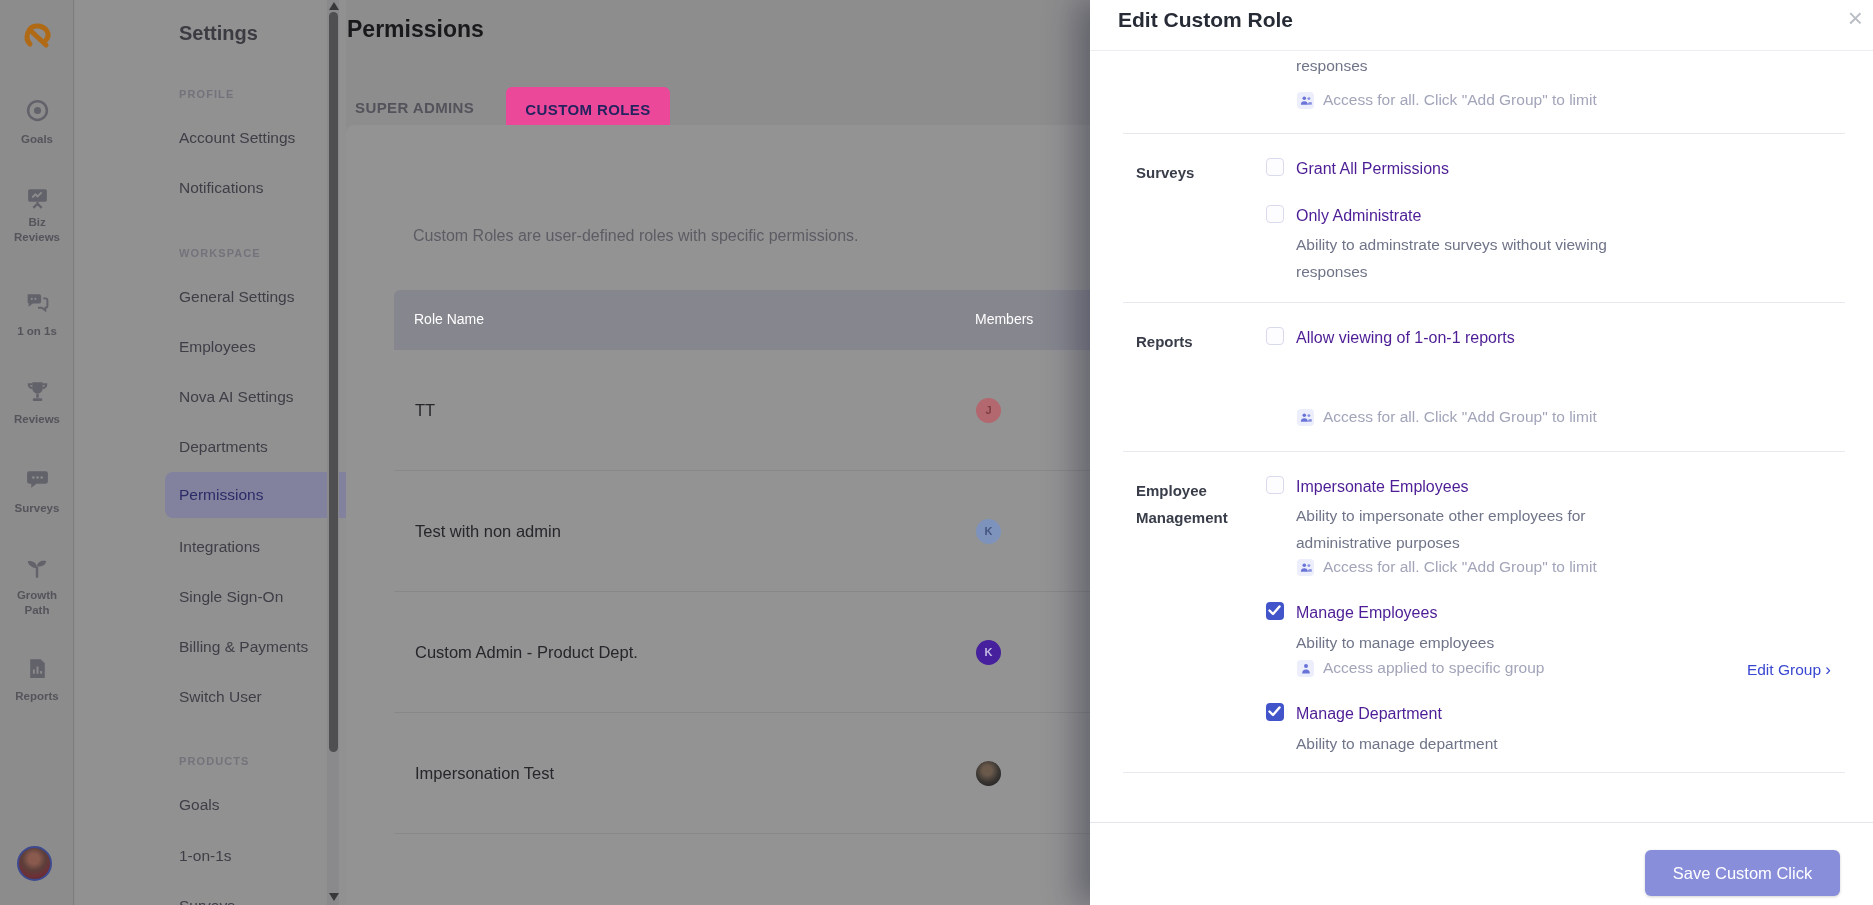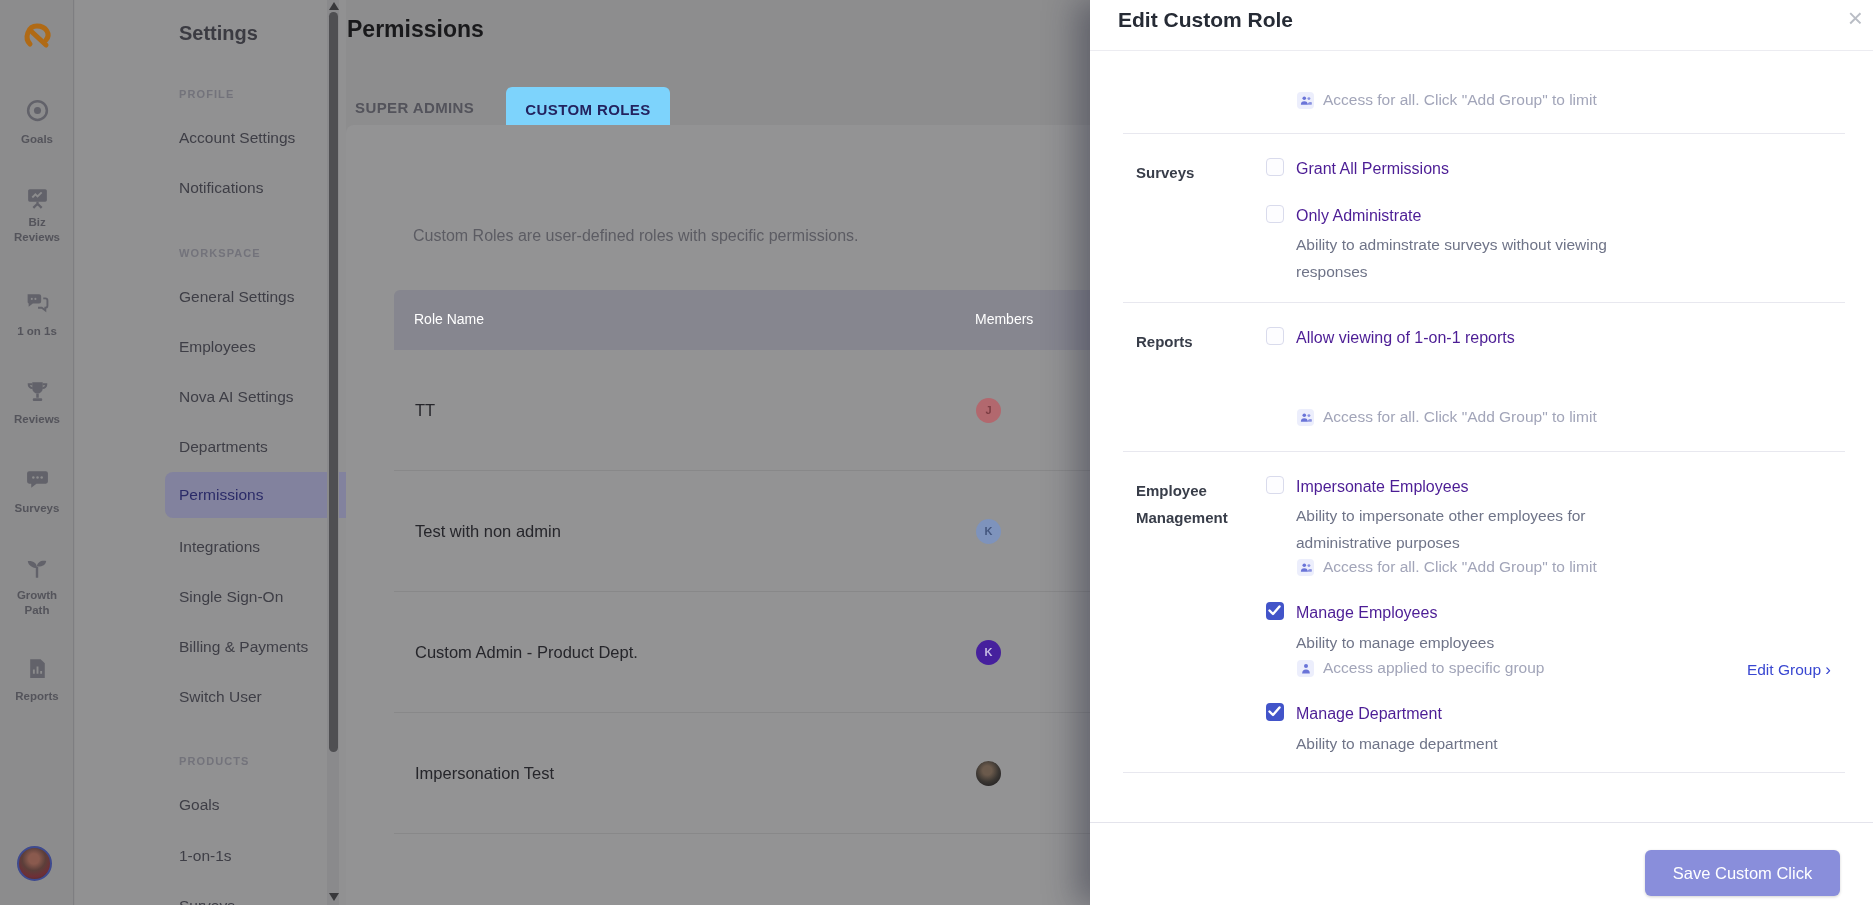--- a/index.html
+++ b/index.html
@@ -25,21 +25,21 @@
   
   .sb-track { position:absolute; left:327px; top:0; width:12px; height:905px; background:#8a8a8c; }
   .sb-thumb { position:absolute; left:329px; top:12px; width:9px; height:740px; background:#4f4f52; border-radius:5px; cursor:pointer; }
   .sb-up { position:absolute; left:329px; top:2px; width:0; height:0; border-left:5px solid transparent; border-right:5px solid transparent; border-bottom:8px solid #38383b; cursor:pointer; }
   .sb-down { position:absolute; left:329px; top:893px; width:0; height:0; border-left:5px solid transparent; border-right:5px solid transparent; border-top:8px solid #38383b; cursor:pointer; }
 
   
   .main-title { left:347px; top:16px; font-size:23px; font-weight:bold; color:#19191b; }
   .tab { font-size:15px; font-weight:bold; letter-spacing:.4px; cursor:pointer; }
   .tab-inactive { left:355px; top:99px; color:#53535b; }
-  .tab-active-pill { left:506px; top:87px; width:164px; height:46px; background:#7dd3fc; border-radius:6px; cursor:pointer; }
+  .tab-active-pill { left:506px; top:87px; width:164px; height:46px; background:#ec4899; border-radius:6px; cursor:pointer; }
   .tab-active-pill span { position:absolute; width:100%; text-align:center; top:14px; color:#23235f; font-size:15px; font-weight:bold; letter-spacing:.4px; }
   #card { left:346px; top:125px; right:0; bottom:0; background:#939394; border-radius:8px 0 0 0; }
   .card-desc { left:413px; top:227px; font-size:16px; color:#5c5c63; }
   #thead { left:394px; top:290px; right:0; height:60px; background:#86868f; border-radius:6px 0 0 0; }
   .th { position:absolute; top:21px; font-size:14px; color:#ffffff; }
   .table-row { left:394px; right:0; height:121px; border-bottom:1px solid rgba(40,40,50,0.10); cursor:pointer; }
   .row-name { position:absolute; left:21px; top:51px; font-size:16.5px; color:#26262b; }
   .avatar { position:absolute; left:582px; top:48px; width:25px; height:25px; border-radius:50%; text-align:center; line-height:25px; font-size:11px; font-weight:bold; }
   .avatar-photo { background:radial-gradient(circle at 45% 38%, #6b5a4c 0 22%, #3a3632 55%, #17161a 100%); }
 
@@ -209,20 +209,21 @@
     <span class="row-name">Impersonation Test</span>
     <span class="avatar avatar-photo"></span>
   </div>
 </main>
 
 <aside id="panel" class="abs">
   <div class="panel-title">Edit Custom Role</div>
   <div class="panel-close">×</div>
   <div class="hdr-div"></div>
 
+  <div class="perm-desc" style="top:52px">responses</div>
   <div class="access-row" style="top:91px">
     <span class="access-ic">
       <svg width="12" height="11" viewBox="0 0 14 12">
           <g fill="#6a74d8">
             <circle cx="5" cy="3.4" r="2.1"></circle>
             <path d="M1 11 a4 4 0 0 1 8 0 z"></path>
             <circle cx="10.4" cy="3.8" r="1.7" opacity=".75"></circle>
             <path d="M8.6 11 a3.4 3.4 0 0 1 5.4-2.6 l-.4 2.6 z" opacity=".75"></path>
           </g>
         </svg>

